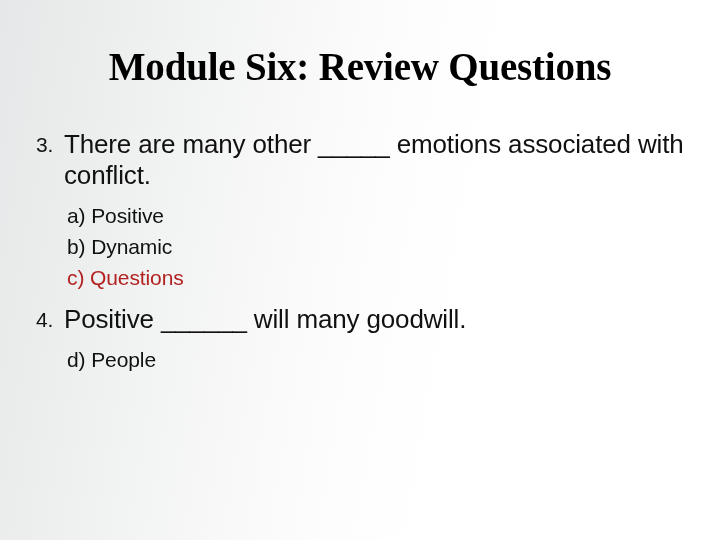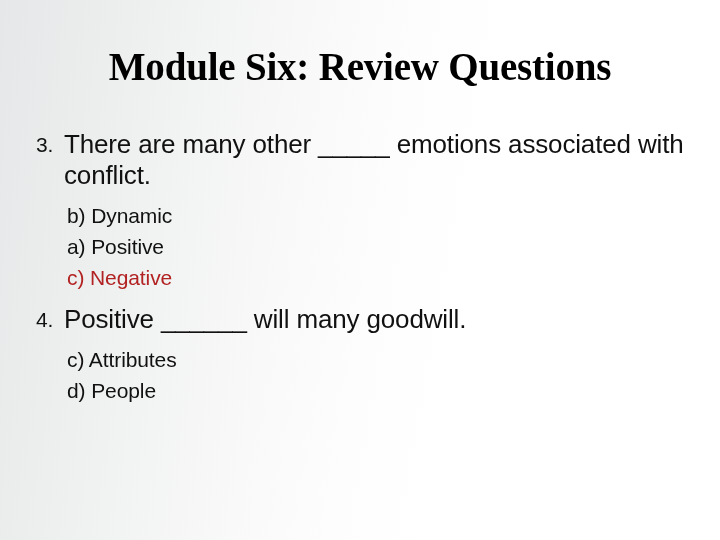--- a/index.html
+++ b/index.html
@@ -118,33 +118,32 @@
   <div id="body-block">
 
     <div class="question">
       <span class="q-number">3.</span>
       <span class="q-text">There are many other _____ emotions associated with conflict.</span>
     </div>
 
     <div class="gap-after-q3"></div>
 
     <ul class="options">
+      <li class="option">a) Positive</li>
       <li class="option">b) Dynamic</li>
-      <li class="option">a) Positive</li>
-      <li class="option highlight">c) Negative</li>
+      <li class="option highlight">c) Questions</li>
     </ul>
 
     <div class="gap-after-opts3"></div>
 
     <div class="question">
       <span class="q-number">4.</span>
       <span class="q-text">Positive ______ will many goodwill.</span>
     </div>
 
     <div class="gap-after-q4"></div>
 
     <ul class="options">
-      <li class="option">c) Attributes</li>
       <li class="option">d) People</li>
     </ul>
 
   </div>
 </div>
 
 </body></html>

